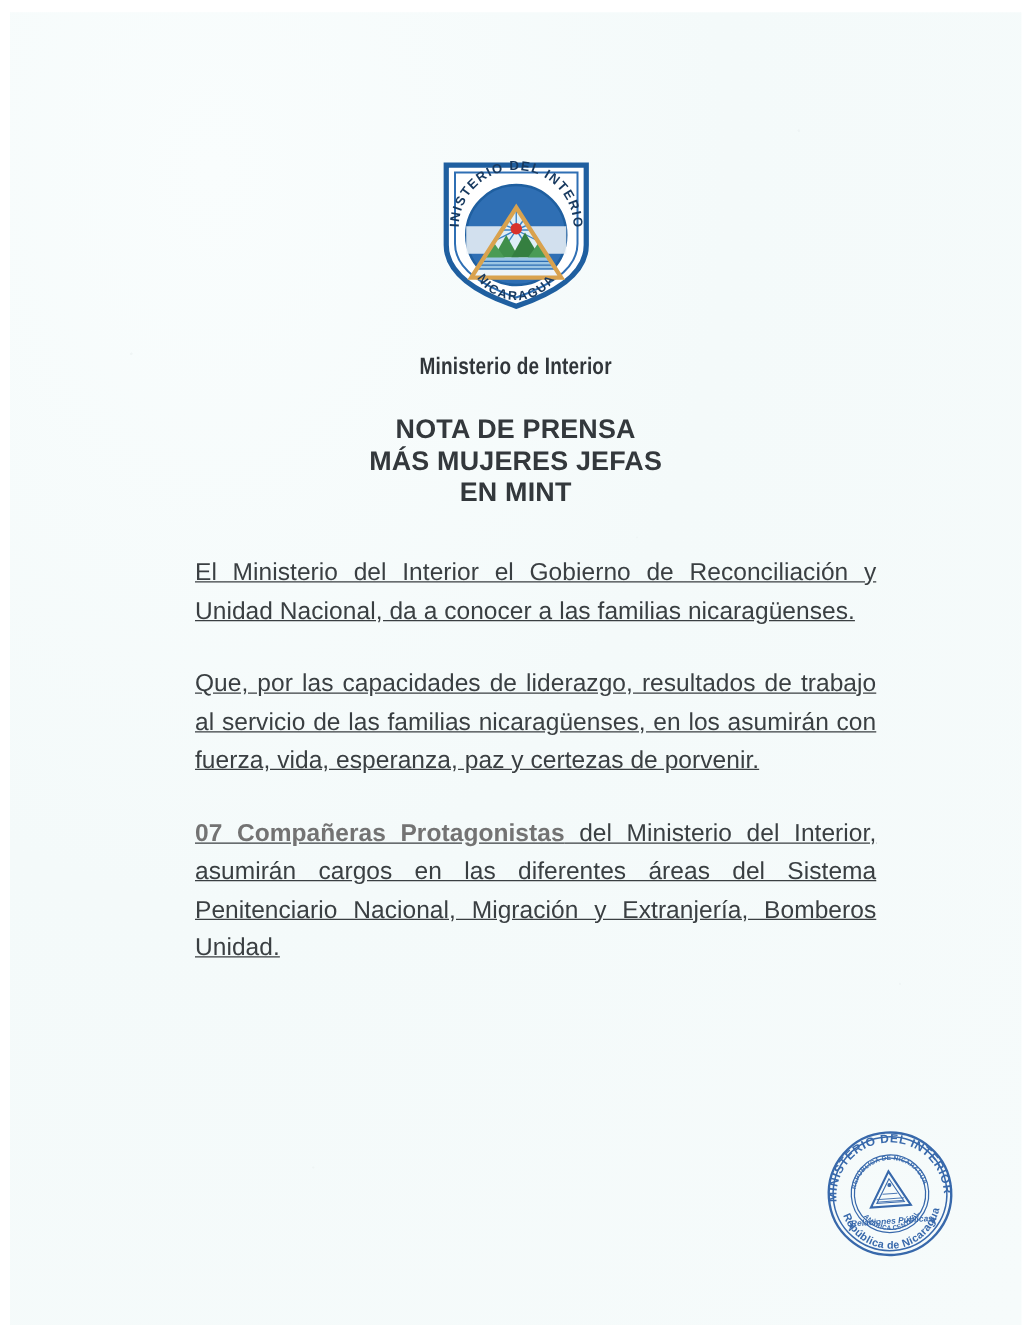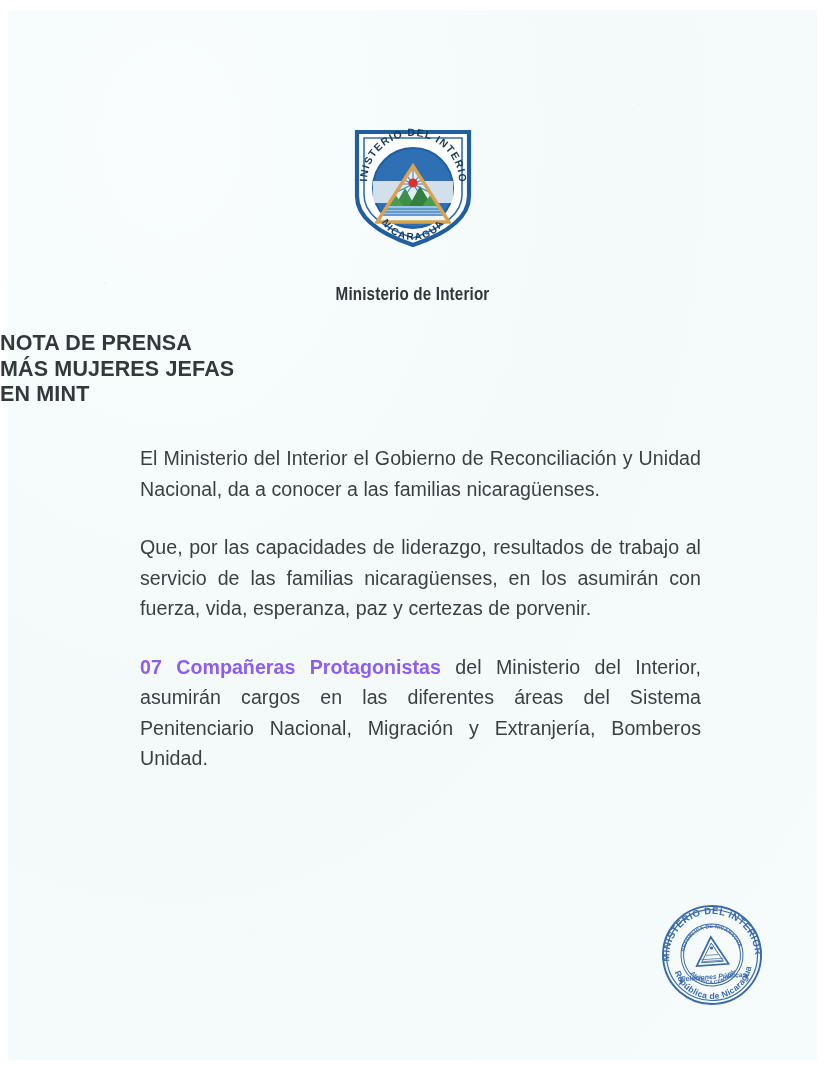--- a/index.html
+++ b/index.html
@@ -77,48 +77,49 @@
     transform: scaleX(.80);
     transform-origin: 50% 50%;
   }
 
   
   #press-title {
     position: absolute;
     left: 0;
     top: 331px;
     width: 825px;
-    text-align: left;
+    text-align: center;
     font-weight: bold;
     font-size: 21.5px;
     line-height: 25.5px;
     letter-spacing: .15px;
     color: #33383c;
   }
   #press-title .tline { display: block; white-space: pre; }
 
   
   #body-copy {
     position: absolute;
     left: 140px;
     top: 443px;
     width: 561px;
   }
   .para {
-    margin: 0 0 28px 0;
+    margin: 0 0 28px 16px;
     font-size: 19.6px;
     line-height: 30.5px;
     color: #3a3f42;
     text-align: justify;
     text-justify: inter-word;
     letter-spacing: .05px;
+    text-decoration: underline;
   }
   .para:last-child { margin-bottom: 0; }
   .para.gap-large { margin-bottom: 34px; }
-  .para b { font-weight: bold; color: #8b5cf6; }
+  .para b { font-weight: bold; color: #737373; }
 
   
   #stamp {
     position: absolute;
     left: 660px;
     top: 903px;
     width: 104px;
     height: 104px;
     transform: rotate(-4deg);
     opacity: .93;

